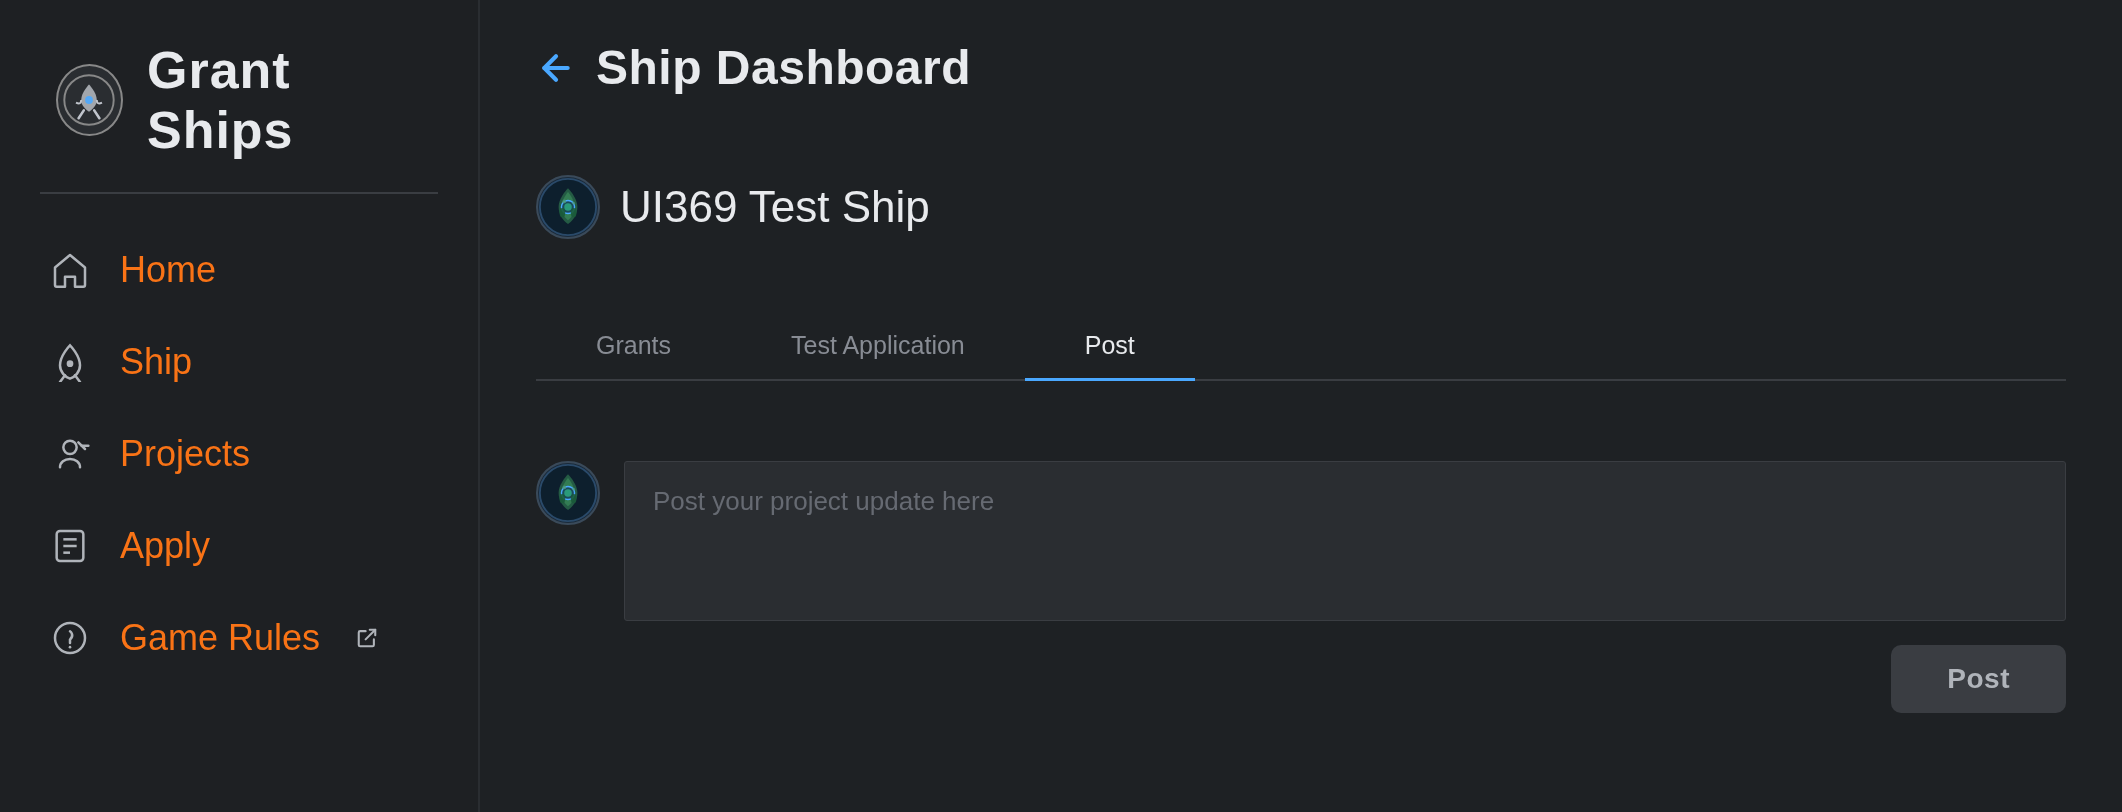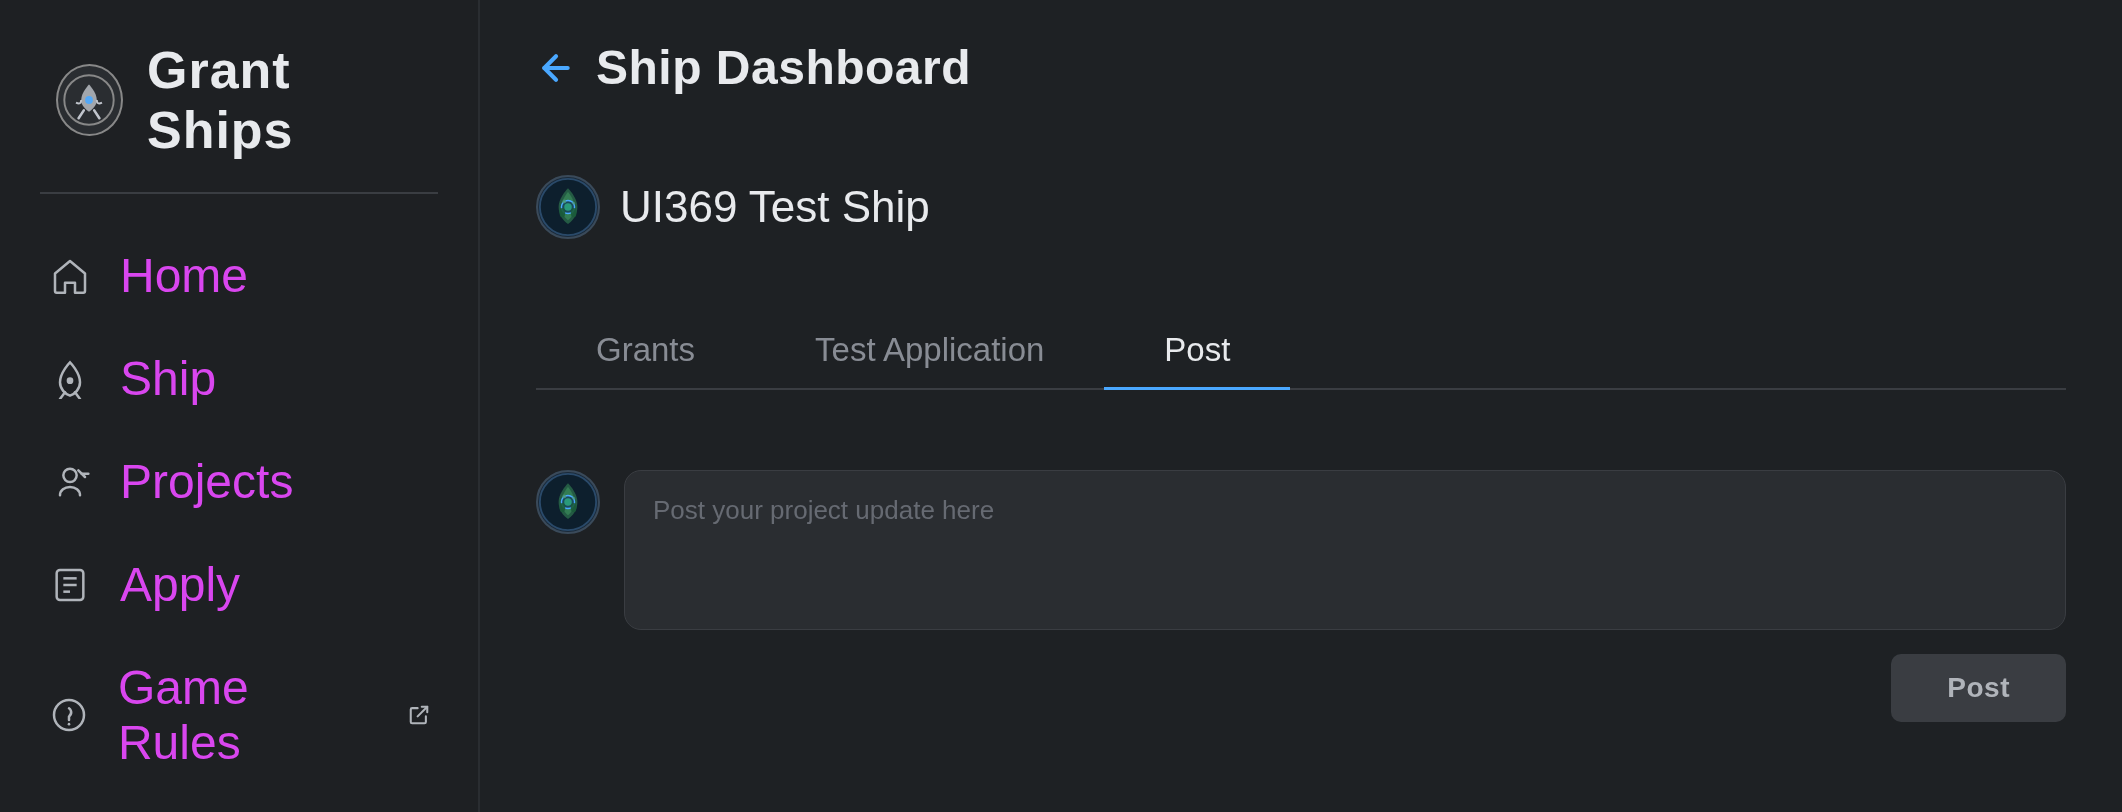--- a/index.html
+++ b/index.html
@@ -57,23 +57,23 @@
       align-items: center;
       gap: 28px;
       padding: 22px 24px;
       border-radius: 10px;
       cursor: pointer;
       color: #b0b4ba;
       transition: background 0.15s;
     }
 
     .nav-item-label {
-      font-size: 48px;
+      font-size: 36px;
       font-weight: 400;
-      color: #d946ef;
+      color: #f97316;
     }
 
     .nav-icon {
       width: 44px;
       height: 44px;
       display: flex;
       align-items: center;
       justify-content: center;
       color: #b0b4ba;
     }
@@ -155,21 +155,21 @@
     
     .tabs {
       display: flex;
       border-bottom: 2px solid #3a3d42;
       margin-bottom: 40px;
       gap: 0;
     }
 
     .tab {
       padding: 16px 60px 18px 60px;
-      font-size: 33px;
+      font-size: 25px;
       color: #888c94;
       cursor: pointer;
       border-bottom: 3px solid transparent;
       margin-bottom: -2px;
       transition: color 0.15s;
       white-space: nowrap;
     }
 
     .tab.active {
       color: #e8eaed;
@@ -198,21 +198,21 @@
 
     .post-textarea-container {
       flex: 1;
     }
 
     .post-textarea {
       width: 100%;
       height: 160px;
       background: #2a2d31;
       border: 1.5px solid #3a3d42;
-      border-radius: 17px;
+      border-radius: 3px;
       padding: 24px 28px;
       color: #bef264;
       font-size: 26px;
       resize: none;
       outline: none;
       font-family: inherit;
     }
 
     .post-textarea::placeholder {
       color: #666a72;

